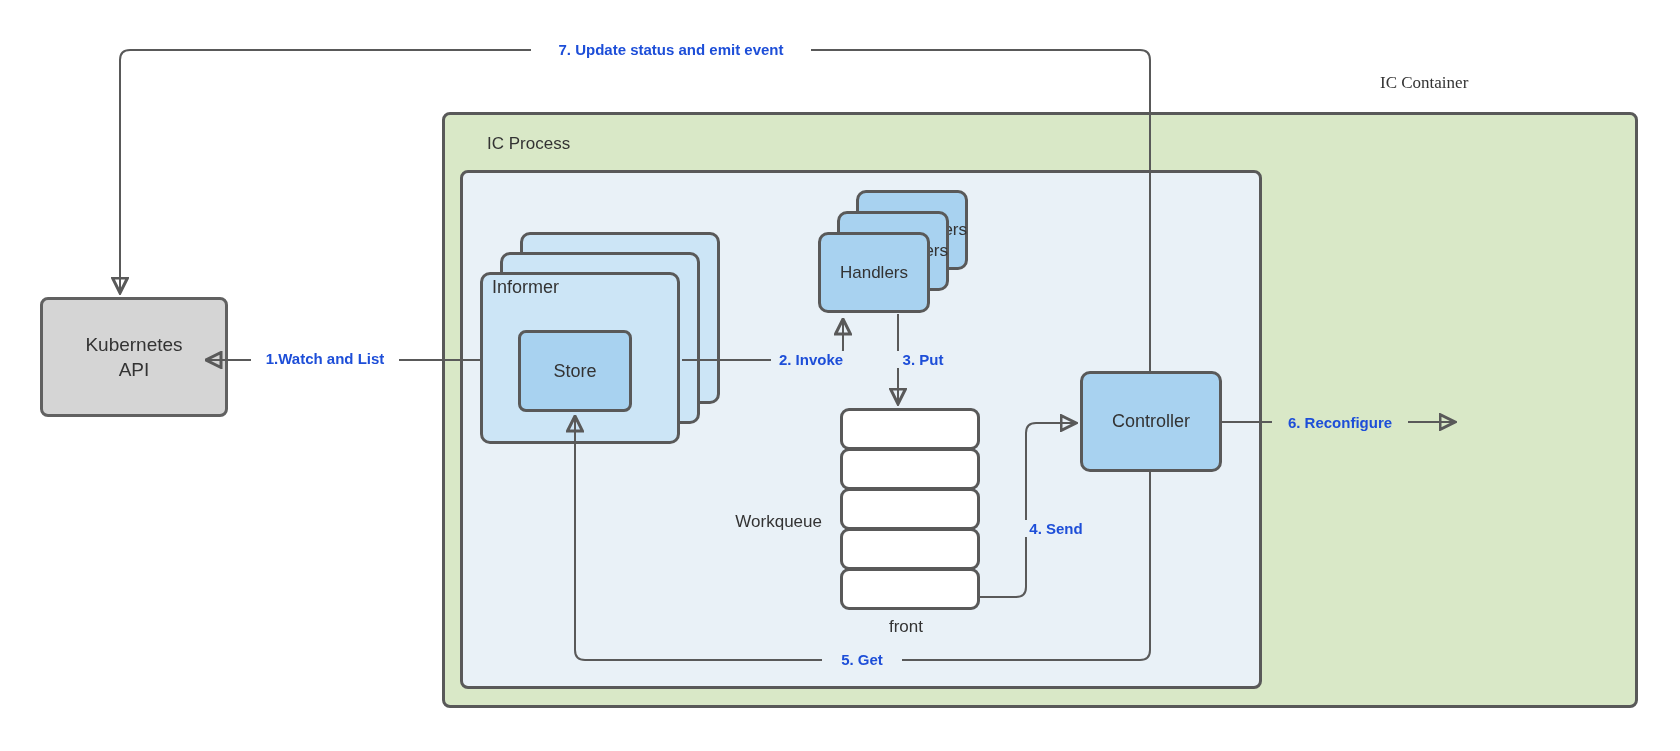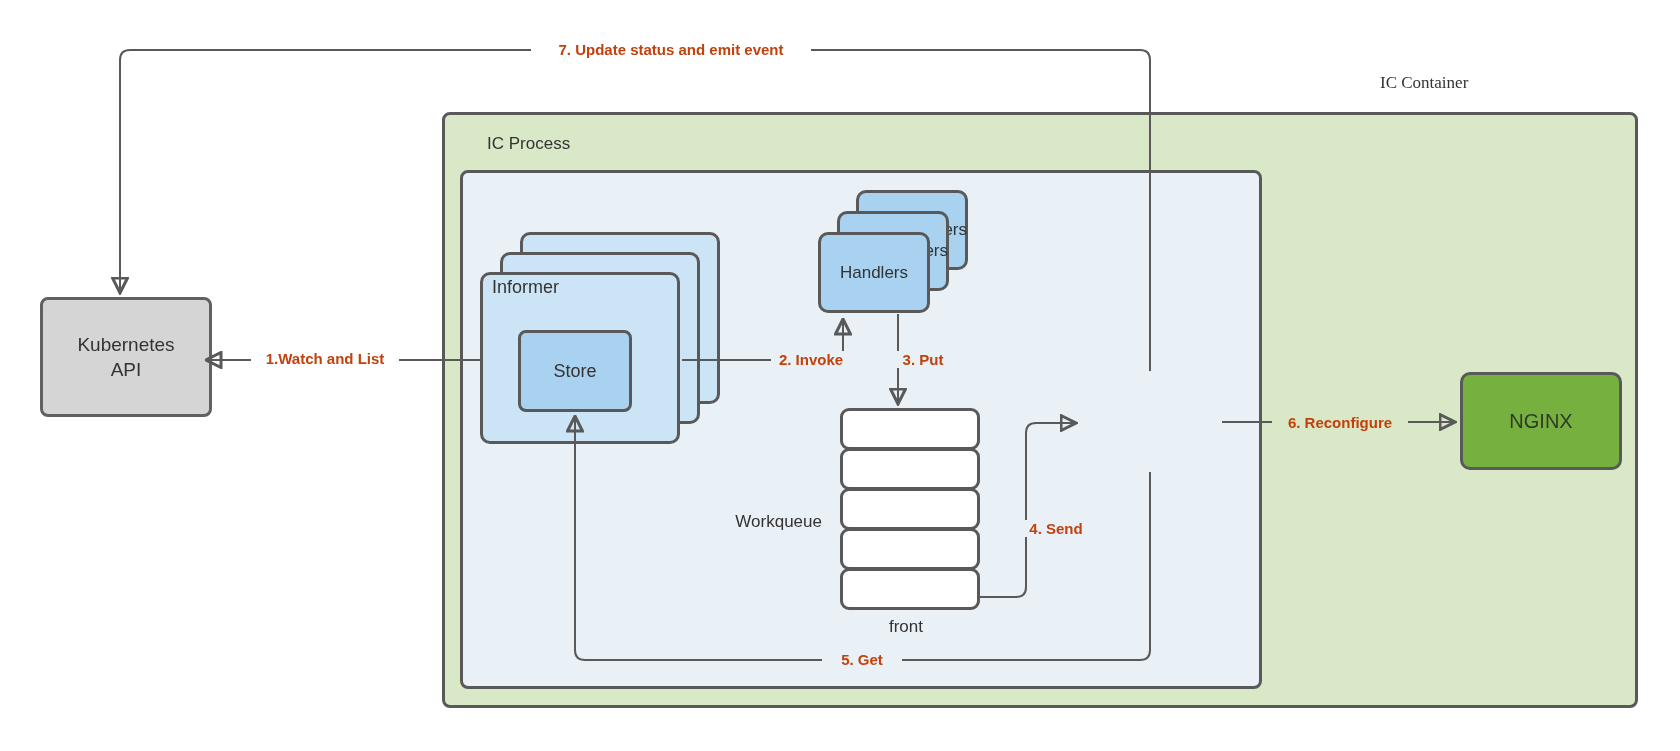--- a/index.html
+++ b/index.html
@@ -29,38 +29,38 @@
   .node-box{background:var(--node-fill);border-radius:10px;display:flex;align-items:center;justify-content:center;font-size:18px;}
   .k8s-box{background:var(--kubernetes-fill);display:flex;flex-direction:column;align-items:center;justify-content:center;font-size:19px;line-height:25px;border-color:#616161;}
   .store-box{background:var(--node-fill);display:flex;align-items:center;justify-content:center;font-size:18px;}
   .nginx-box{background:var(--nginx-fill);border-radius:10px;display:flex;align-items:center;justify-content:center;font-size:20px;color:#2f3a2a;}
   .wq-cell{position:absolute;box-sizing:border-box;left:840px;width:140px;height:42px;background:var(--workqueue-cell-fill);border:3px solid var(--border);border-radius:9px;}
   .stack-offset-label{justify-content:flex-start;padding-left:40px;}
   .hnd-front{justify-content:center;padding-left:0;}
   .static-label{position:absolute;font-size:17px;white-space:nowrap;}
   .edge-label{
     position:absolute;font-size:15px;font-weight:bold;white-space:nowrap;
-    text-align:center;height:17px;line-height:17px;color:#c2410c;
+    text-align:center;height:17px;line-height:17px;color:#1d4ed8;
   }
   .bg-white{background:#ffffff;}
   .bg-process{background:var(--process-fill);margin-left:27px;}
   .bg-container{background:var(--container-fill);}
   #overlay{position:absolute;left:0;top:0;pointer-events:none;}
   #overlay path{stroke:var(--border);stroke-width:2;fill:none;}
 </style>
 </head>
 <body>
 
 <div id="canvas">
 
   <div class="box container-box" style="left:442px;top:112px;width:1196px;height:596px;"></div>
 
   <div class="box process-box" style="left:460px;top:170px;width:802px;height:519px;"></div>
 
-  <div class="box k8s-box" style="left:40px;top:297px;width:172px;height:120px;">
+  <div class="box k8s-box" style="left:40px;top:297px;width:188px;height:120px;">
     <span>Kubernetes</span>
     <span>API</span>
   </div>
 
   <div class="box informer-box" style="left:520px;top:232px;width:200px;height:172px;"></div>
   <div class="box informer-box" style="left:500px;top:252px;width:200px;height:172px;"></div>
   <div class="box informer-box" style="left:480px;top:272px;width:200px;height:172px;"></div>
   <div class="static-label" style="left:492px;top:277px;font-size:18px;">Informer</div>
 
   <div class="box store-box" style="left:518px;top:330px;width:114px;height:82px;">
@@ -78,24 +78,24 @@
   </div>
 
   <div class="wq-cell" style="top:408px;"></div>
   <div class="wq-cell" style="top:448px;"></div>
   <div class="wq-cell" style="top:488px;"></div>
   <div class="wq-cell" style="top:528px;"></div>
   <div class="wq-cell" style="top:568px;"></div>
   <div class="static-label" style="left:680px;top:512px;width:142px;text-align:right;">Workqueue</div>
   <div class="static-label" style="left:846px;top:617px;width:120px;text-align:center;">front</div>
 
+  <div class="box node-box" style="left:1080px;top:371px;width:142px;height:101px;">
+    <span>Controller</span>
+  </div>
 
-  <div class="box nginx-box" style="left:1460px;top:372px;width:162px;height:98px;">
-    <span>NGINX</span>
-  </div>
 
   <svg id="overlay" width="1680" height="751" viewBox="0 0 1680 751">
     <defs>
       <marker id="arrow" viewBox="0 0 12 12" refX="11" refY="6" markerWidth="9" markerHeight="9" orient="auto-start-reverse">
         <path d="M1,1 L11,6 L1,11 Z" fill="#595959" stroke="#595959" stroke-width="1"></path>
       </marker>
     </defs>
     <path d="M 480 360 L 206 360" marker-end="url(#arrow)"></path>
     <path d="M 682 360 L 833 360 Q 843 360 843 350 L 843 319" marker-end="url(#arrow)"></path>
     <path d="M 898 314 L 898 404" marker-end="url(#arrow)"></path>

